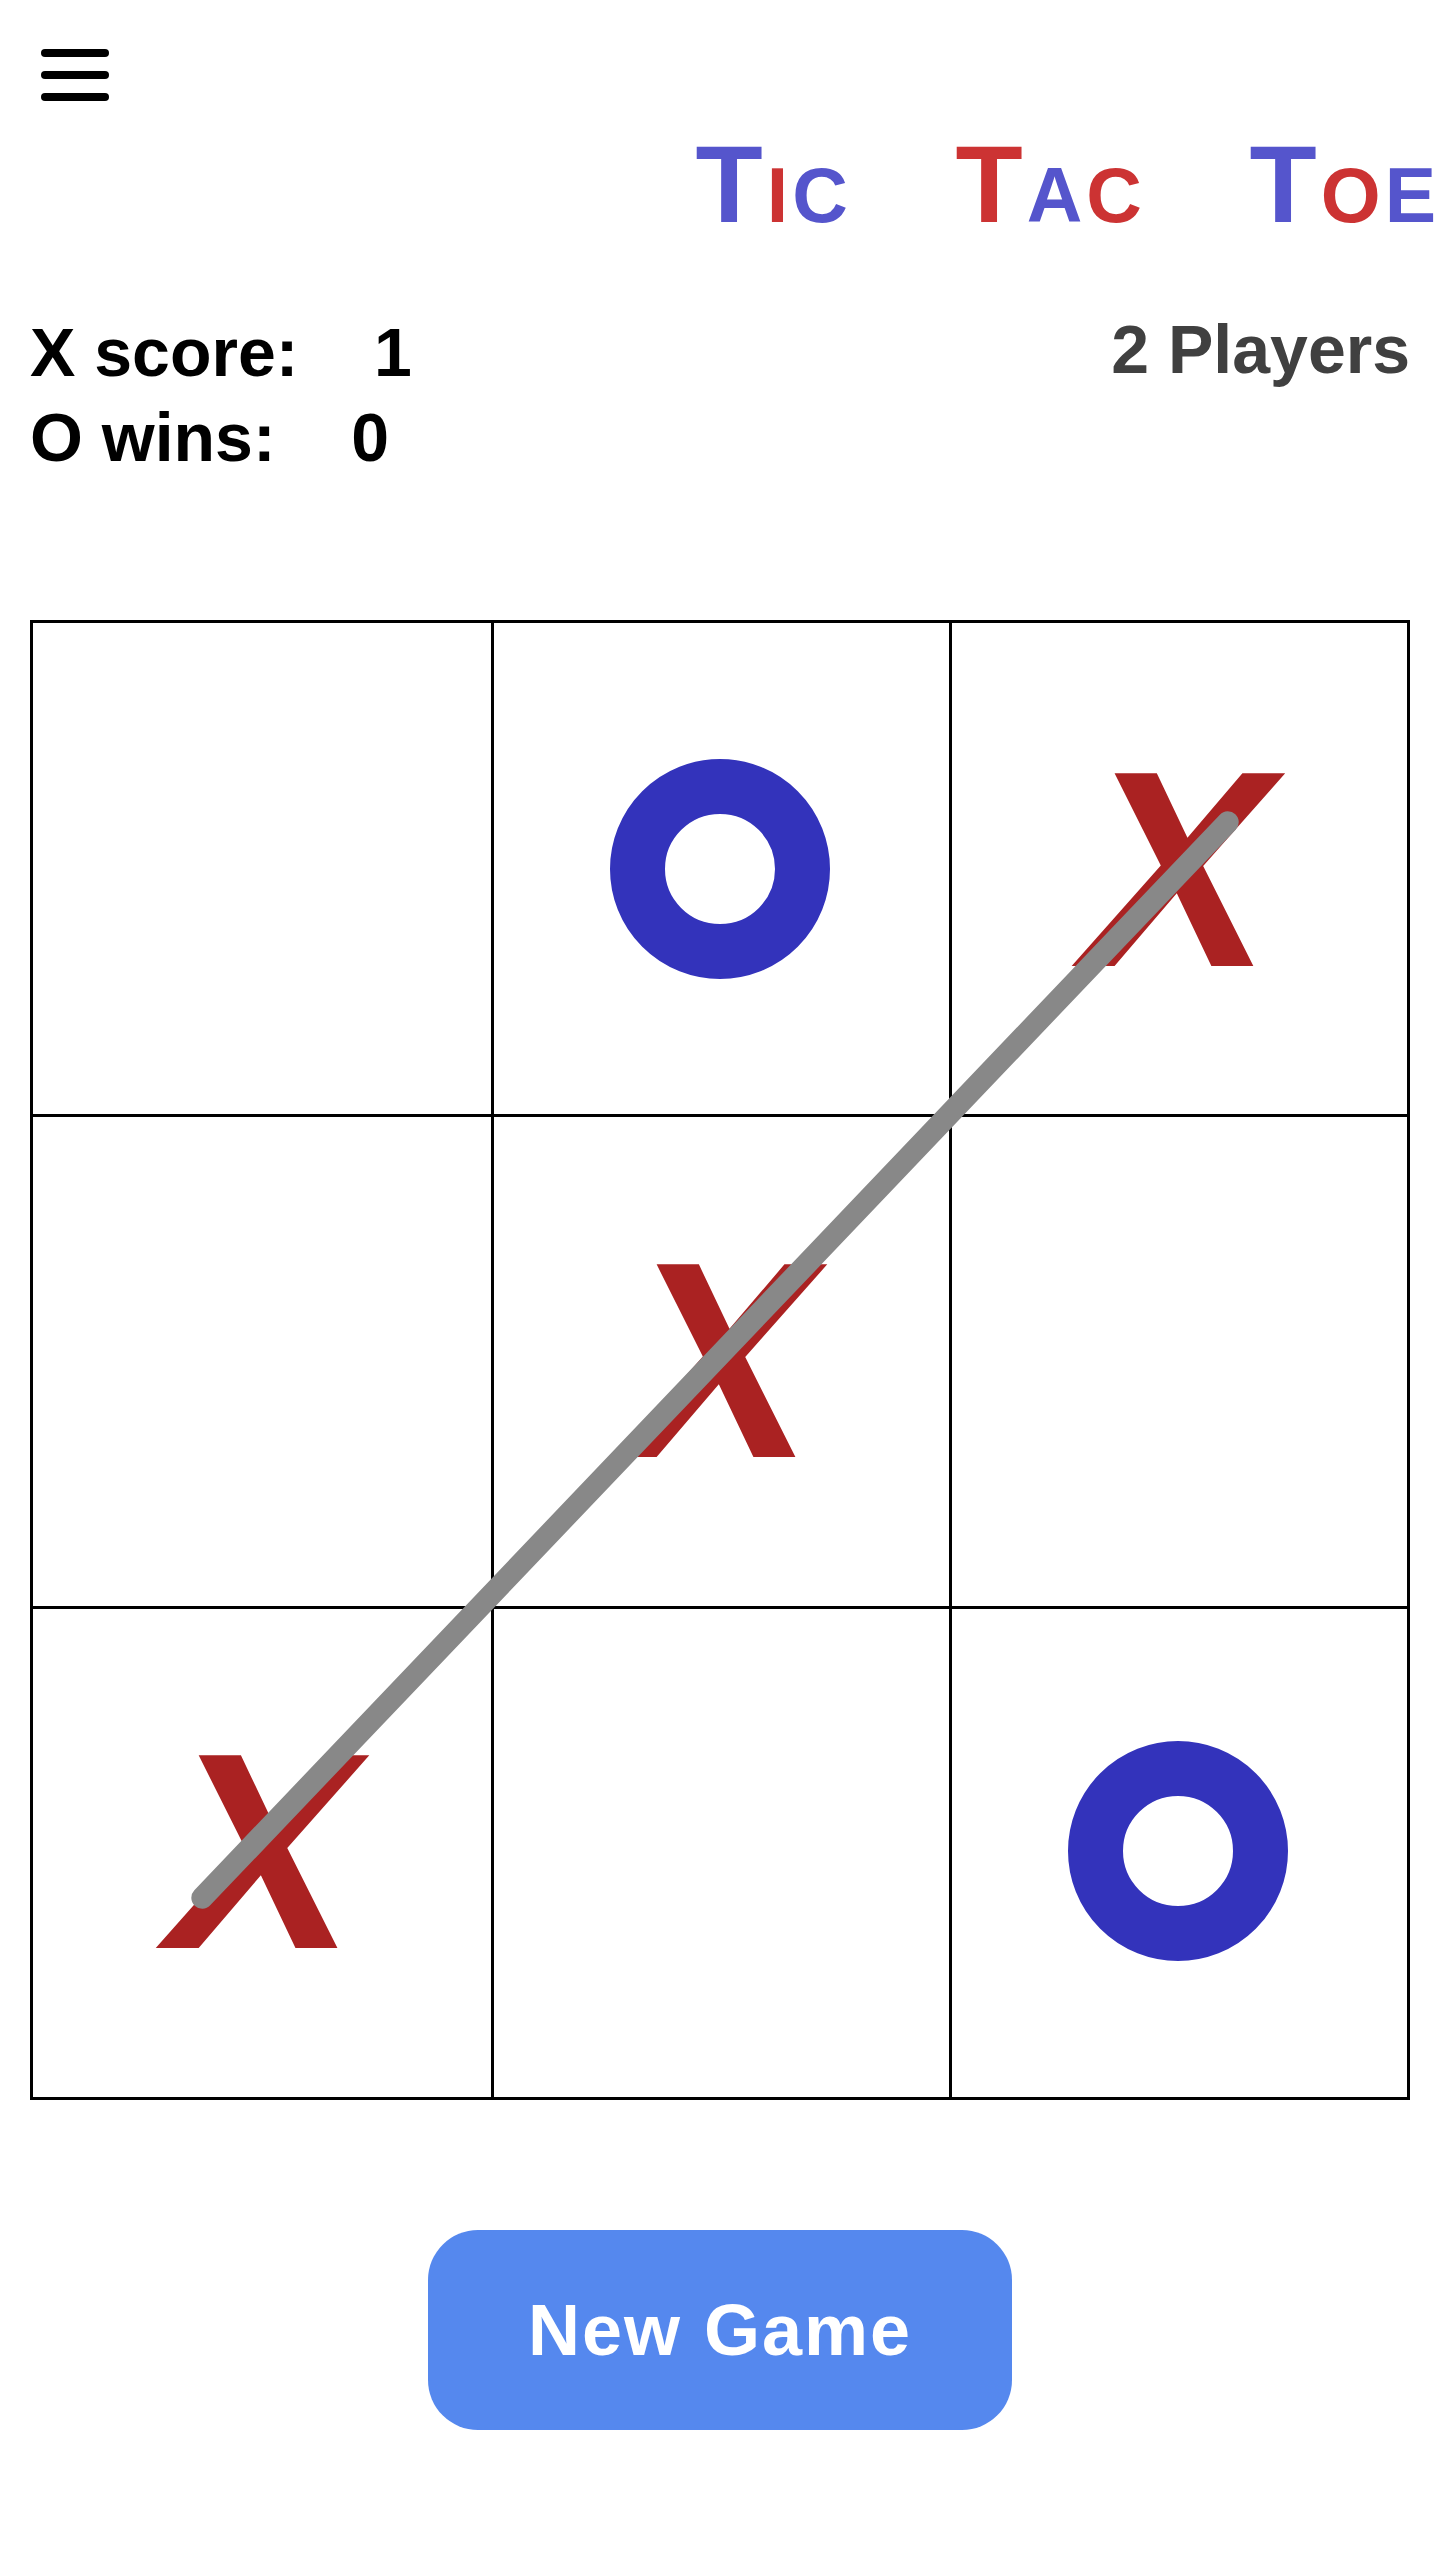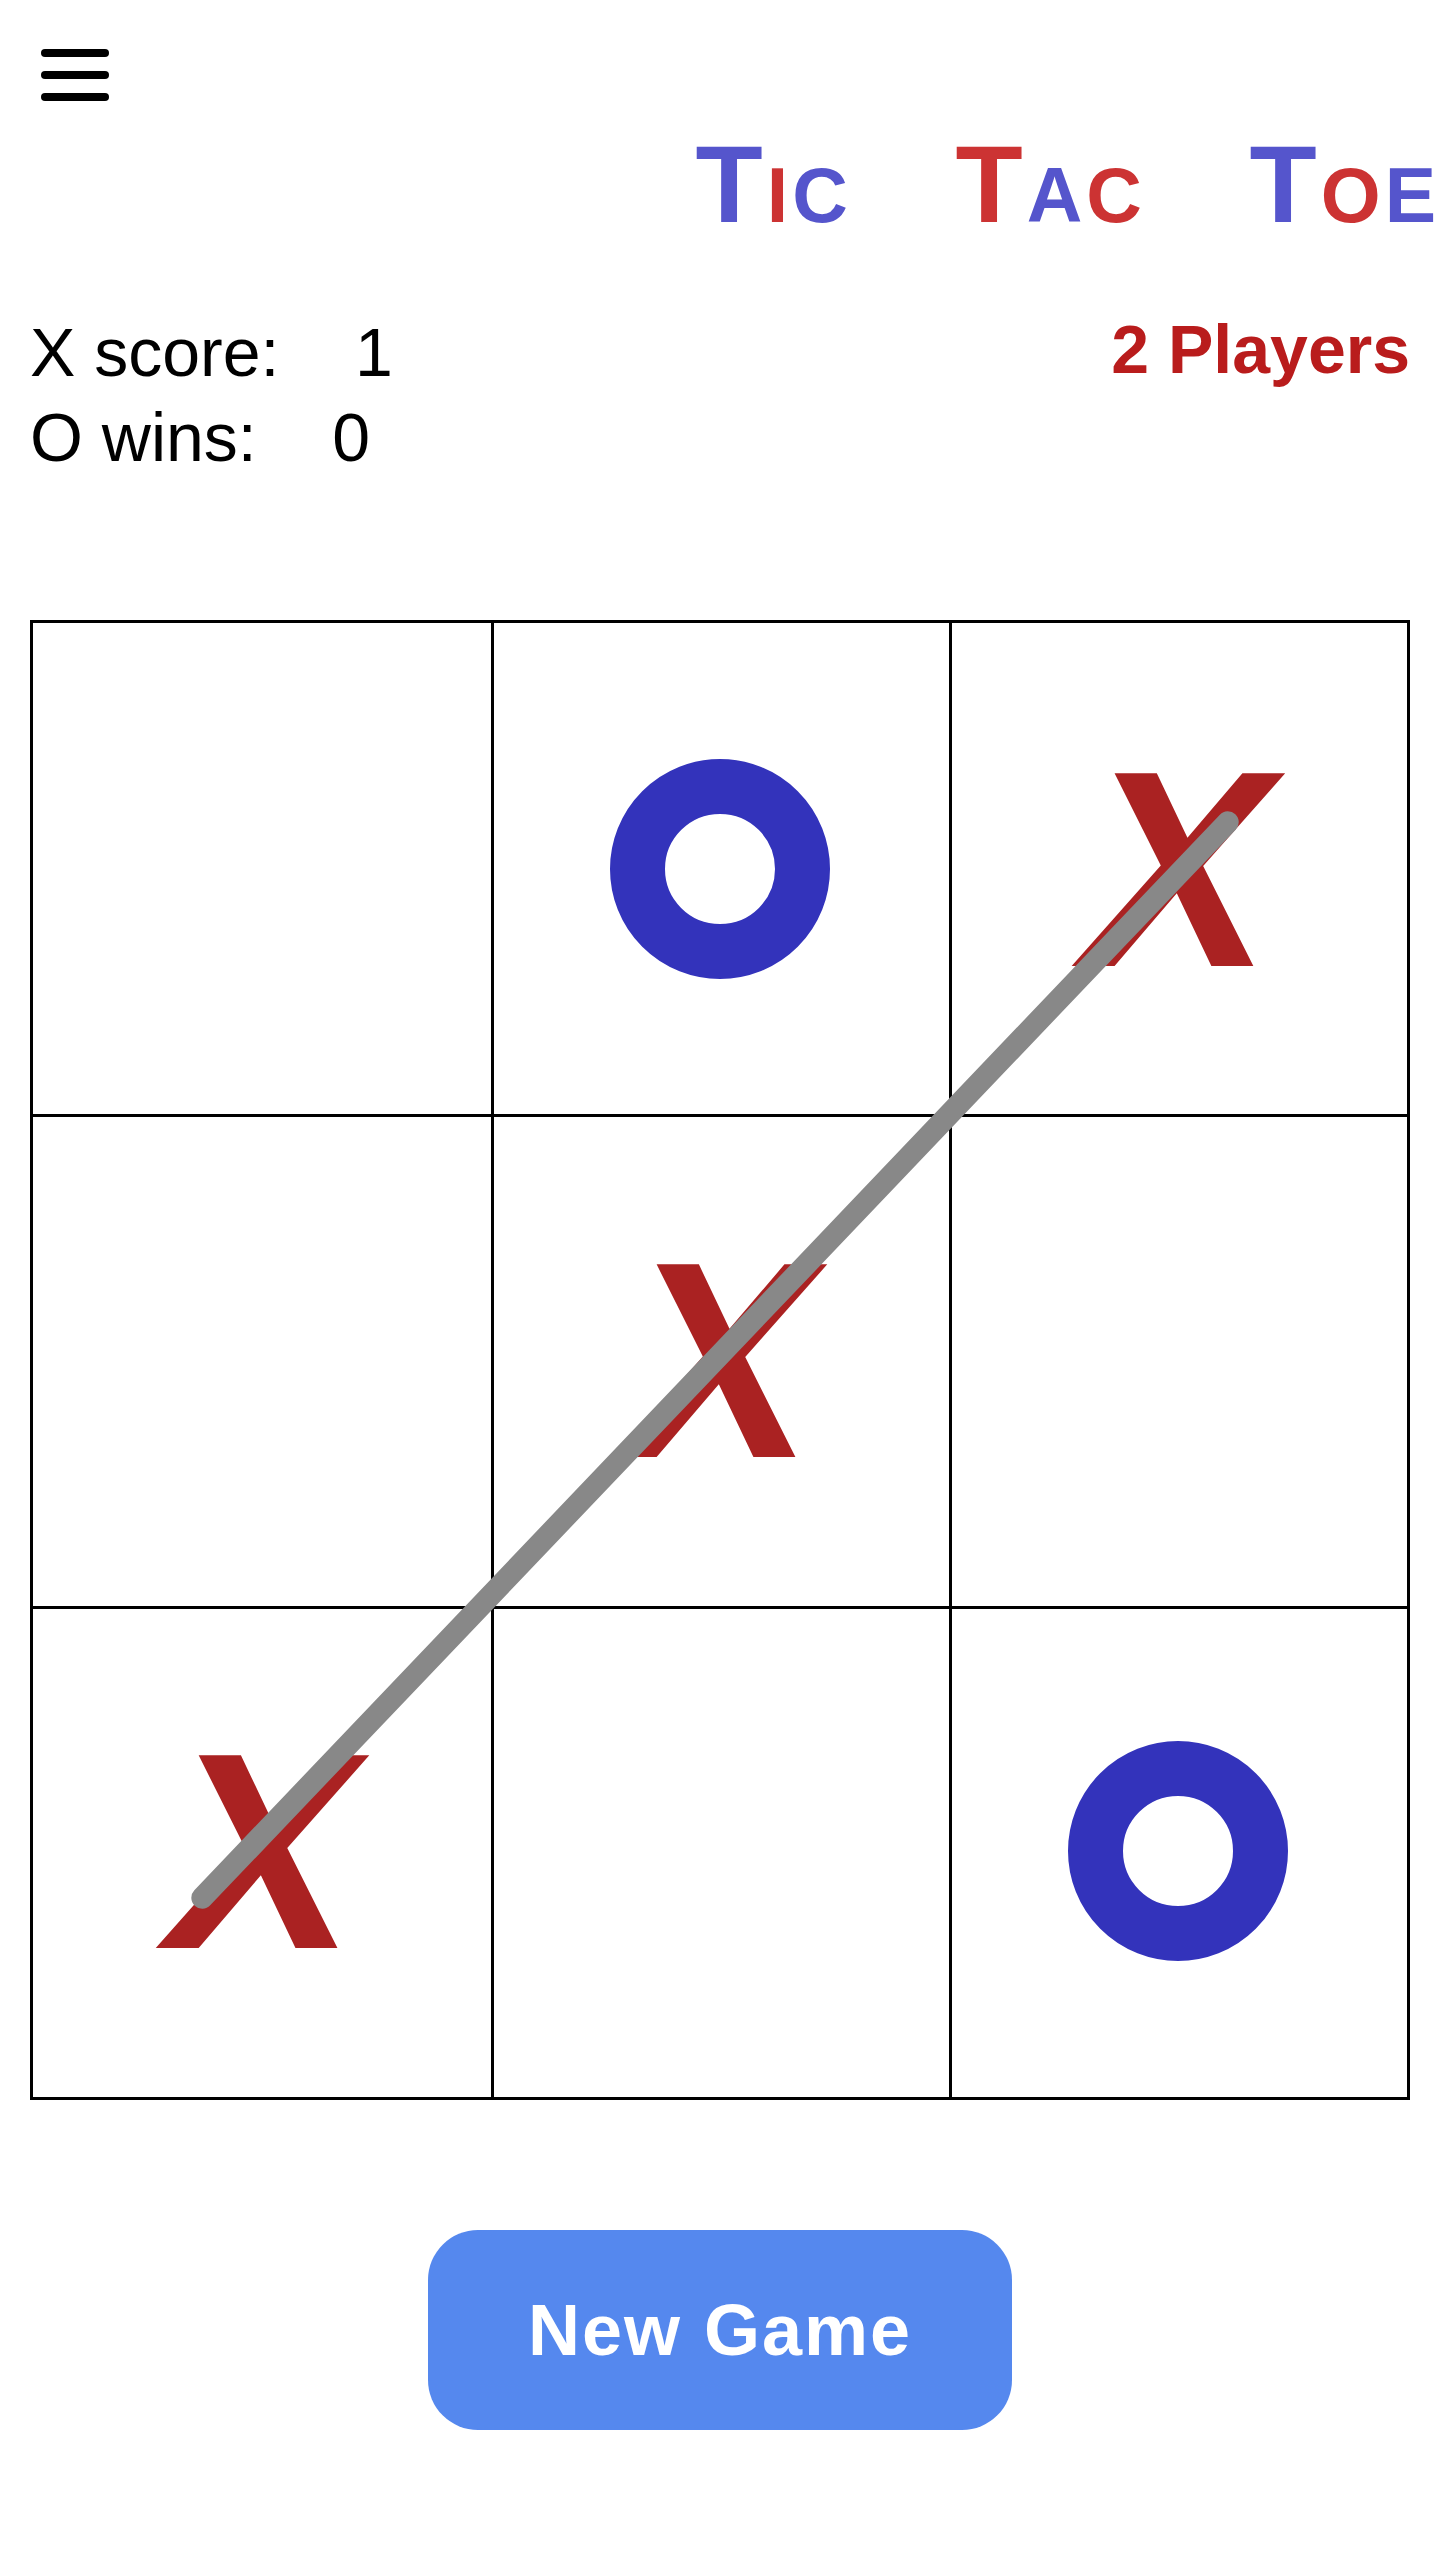--- a/index.html
+++ b/index.html
@@ -74,36 +74,36 @@
       right: 30px;
     }
 
     .score-left {
       position: absolute;
       left: 0;
     }
 
     .score-line {
       font-size: 68px;
-      font-weight: 400;
+      font-weight: 700;
       color: #000;
       line-height: 1.25;
     }
 
     .score-right {
       position: absolute;
       right: 0;
       top: 0;
       text-align: right;
     }
 
     .players-label {
       font-size: 68px;
       font-weight: 900;
-      color: #b91c1c;
+      color: #404040;
     }
 
     .winner-label {
       font-size: 68px;
       font-weight: 900;
       color: #cc3333;
     }
 
     
     .board-container {

